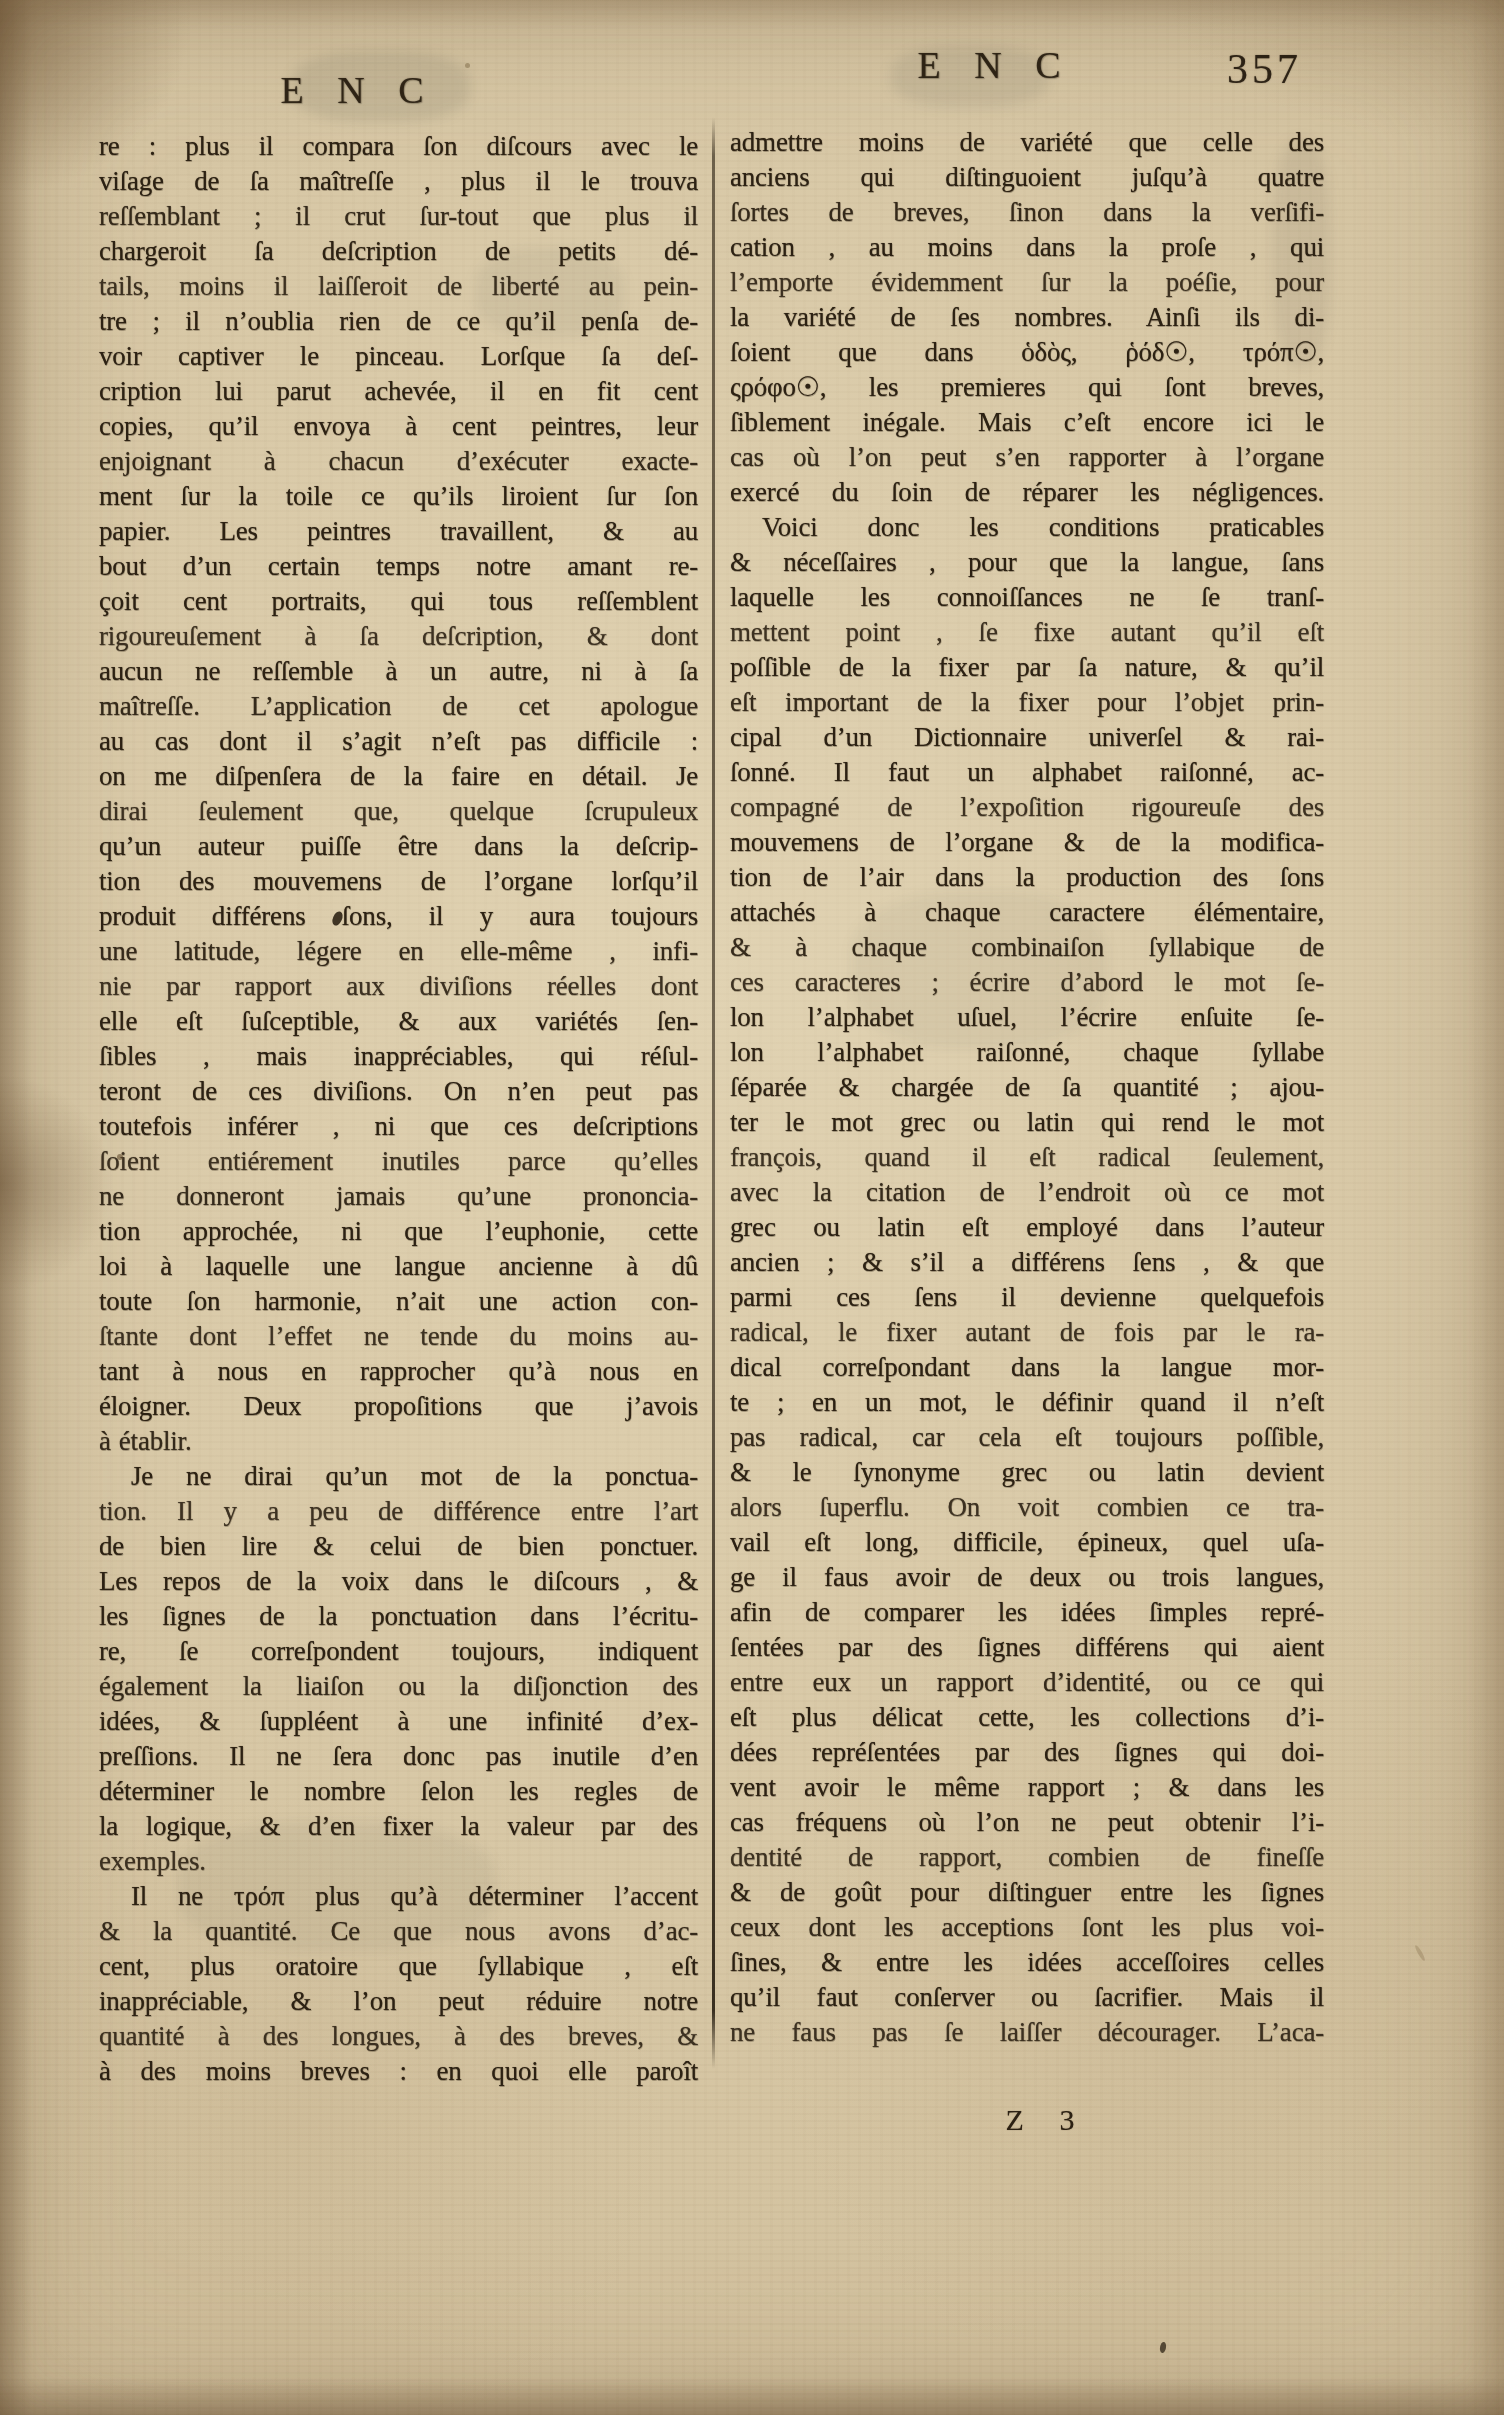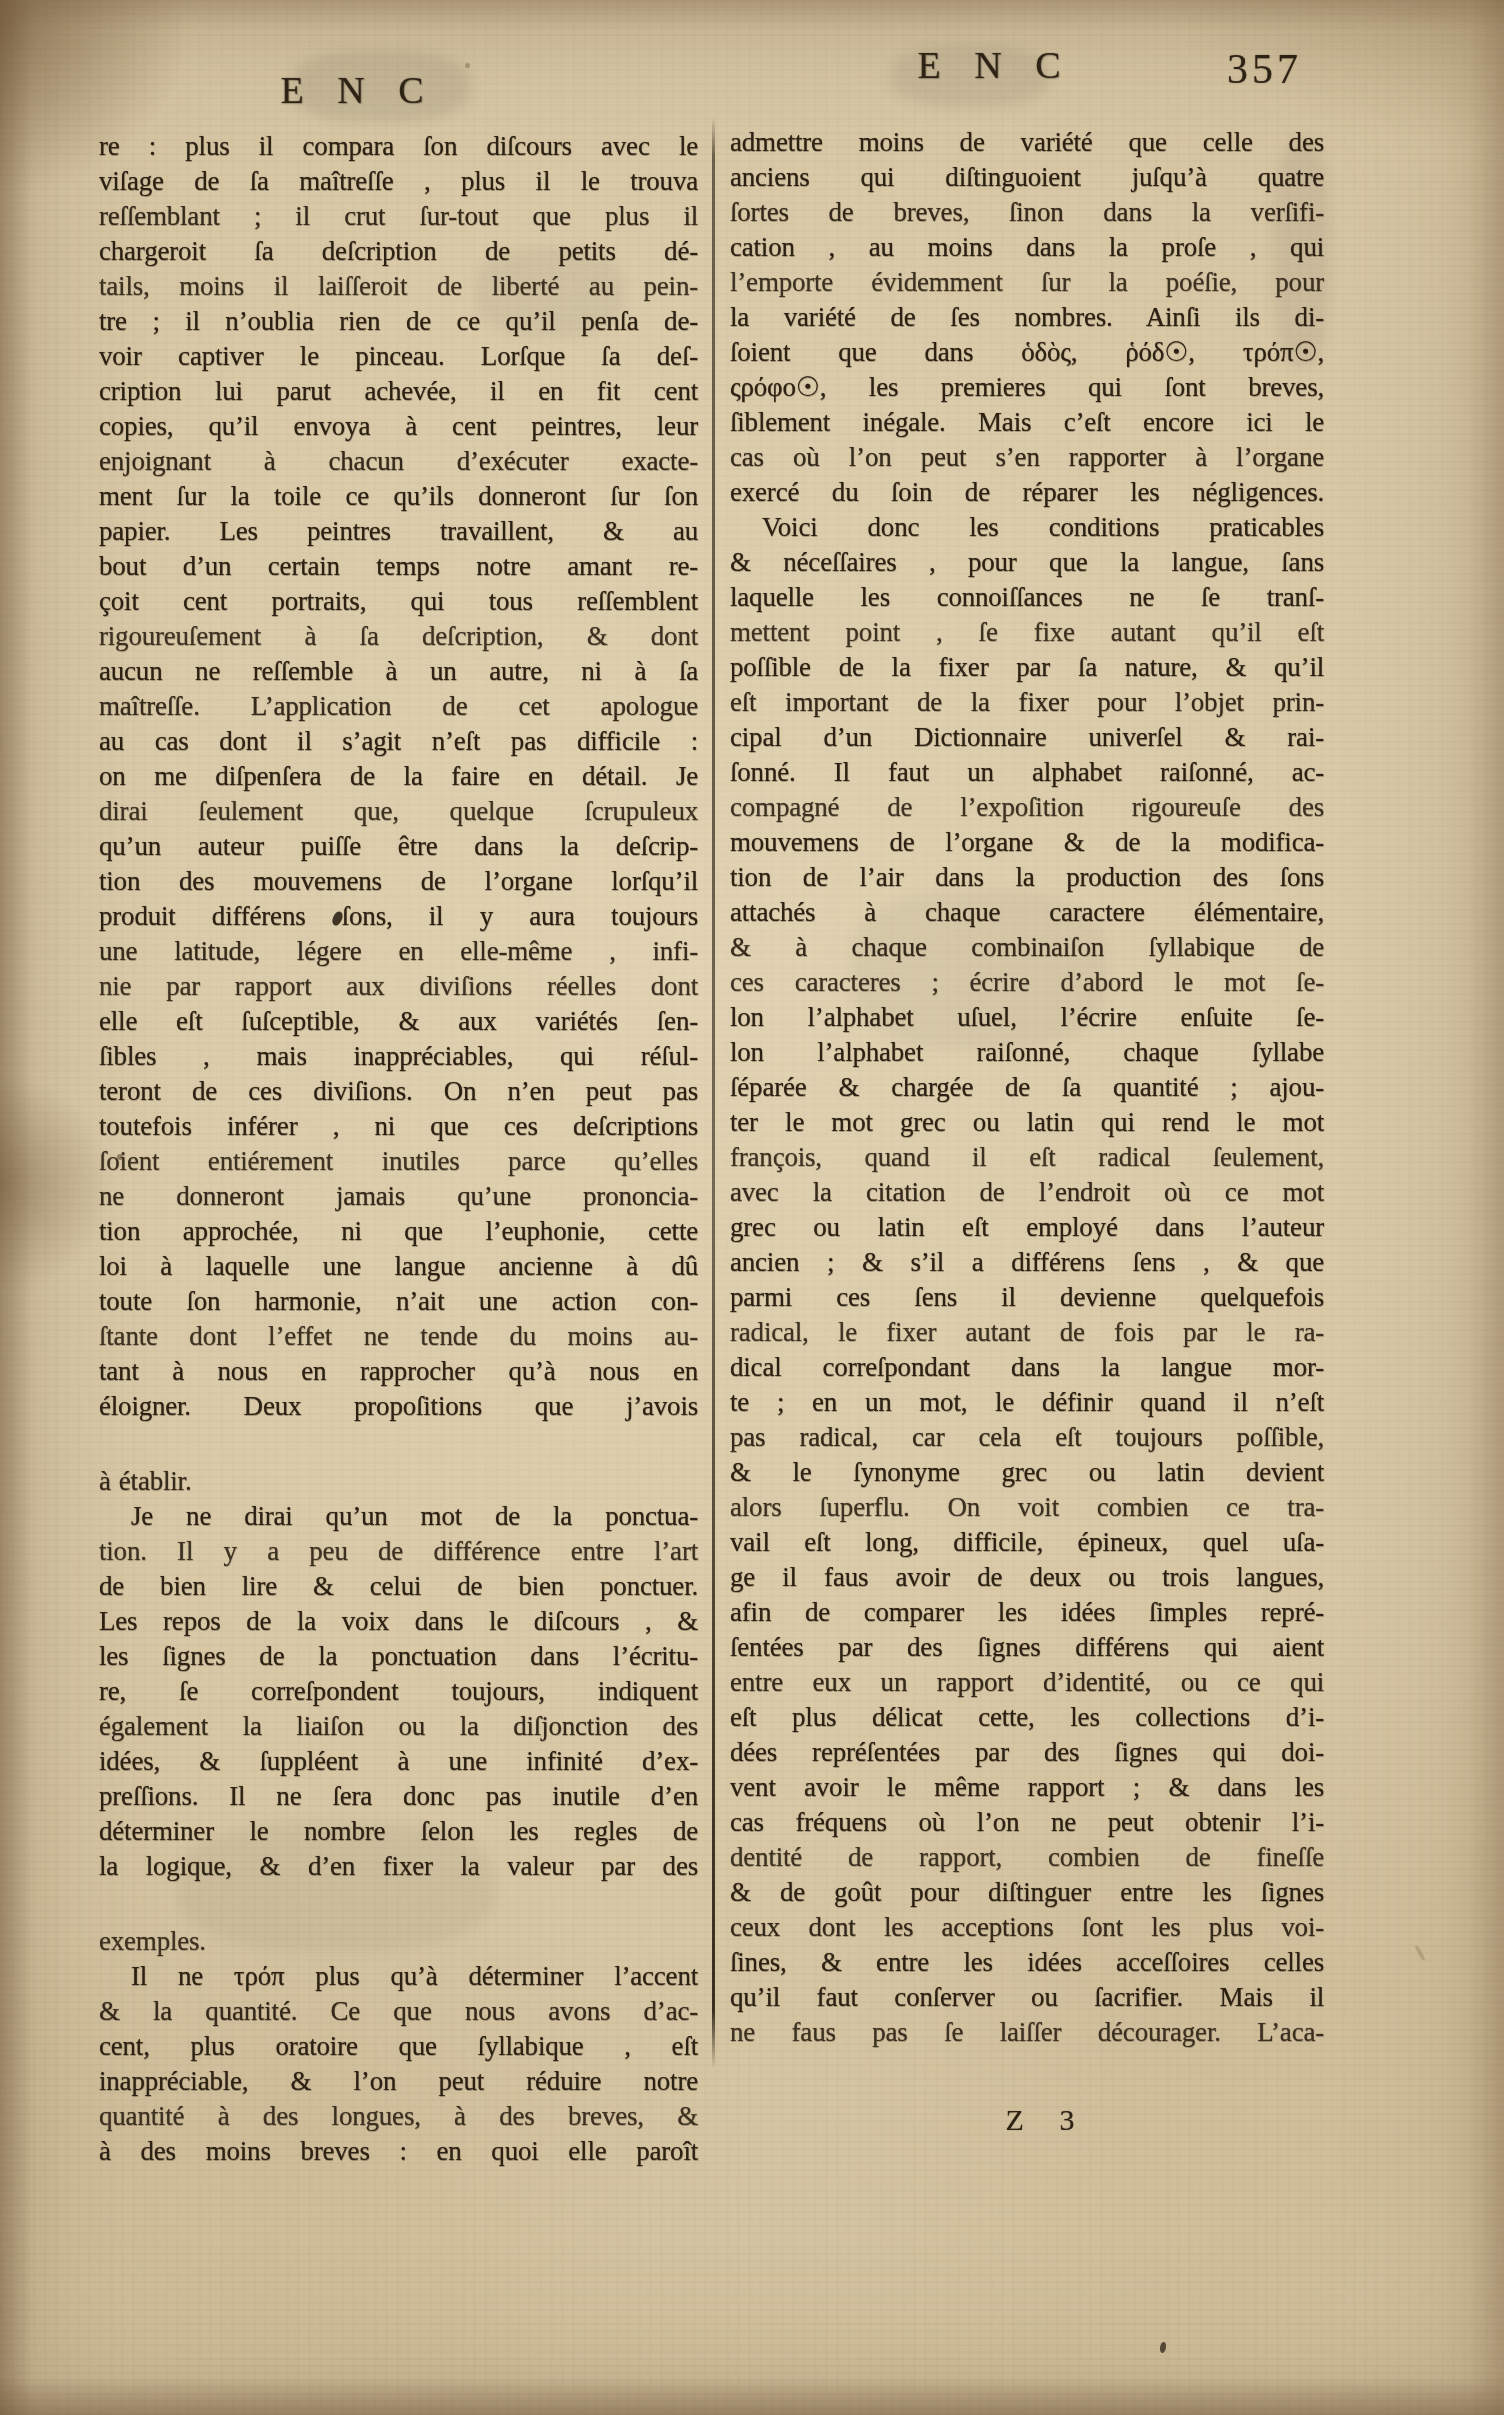--- a/index.html
+++ b/index.html
@@ -60,21 +60,21 @@
     text-shadow:0 0 1px rgba(44,33,19,0.55), 0.5px 0.6px 0.6px rgba(44,33,19,0.28);
   }
   .col-left{left:99px;top:129px;width:599px;}
   .col-right{left:730px;top:125px;width:594px;}
   .line{
     height:35px;line-height:35px;
     text-align:justify;text-align-last:justify;
     overflow:visible;white-space:normal;
   }
   .line.indent{text-indent:32px;}
-  .line.pend{text-align-last:left;margin-top:40px;}
+  .line.pend{text-align-last:left;}
   .line:nth-child(5n){opacity:0.90;}
   .line:nth-child(7n+3){opacity:0.95;}
   .signature{
     position:absolute;left:730px;top:2103px;width:594px;
     text-align:center;padding-left:40px;box-sizing:border-box;
     font-size:30px;letter-spacing:14px;
     text-shadow:0 0 1px rgba(44,33,19,0.55);
   }
   .ghost{position:absolute;pointer-events:none;filter:blur(6px);border-radius:40%;}
   .g1{left:292px;top:51px;width:178px;height:71px;background:rgba(85,84,70,0.13);}
@@ -112,21 +112,21 @@
       <div class="line">re : plus il compara ſon diſcours avec le</div>
       <div class="line">viſage de ſa maîtreſſe , plus il le trouva</div>
       <div class="line">reſſemblant ; il crut ſur-tout que plus il</div>
       <div class="line">chargeroit ſa deſcription de petits dé-</div>
       <div class="line">tails, moins il laiſſeroit de liberté au pein-</div>
       <div class="line">tre ; il n’oublia rien de ce qu’il penſa de-</div>
       <div class="line">voir captiver le pinceau. Lorſque ſa deſ-</div>
       <div class="line">cription lui parut achevée, il en fit cent</div>
       <div class="line">copies, qu’il envoya à cent peintres, leur</div>
       <div class="line">enjoignant à chacun d’exécuter exacte-</div>
-      <div class="line">ment ſur la toile ce qu’ils donneront ſur ſon</div>
+      <div class="line">ment ſur la toile ce qu’ils liroient ſur ſon</div>
       <div class="line">papier. Les peintres travaillent, &amp; au</div>
       <div class="line">bout d’un certain temps notre amant re-</div>
       <div class="line">çoit cent portraits, qui tous reſſemblent</div>
       <div class="line">rigoureuſement à ſa deſcription, &amp; dont</div>
       <div class="line">aucun ne reſſemble à un autre, ni à ſa</div>
       <div class="line">maîtreſſe. L’application de cet apologue</div>
       <div class="line">au cas dont il s’agit n’eſt pas difficile :</div>
       <div class="line">on me diſpenſera de la faire en détail. Je</div>
       <div class="line">dirai ſeulement que, quelque ſcrupuleux</div>
       <div class="line">qu’un auteur puiſſe être dans la deſcrip-</div>

